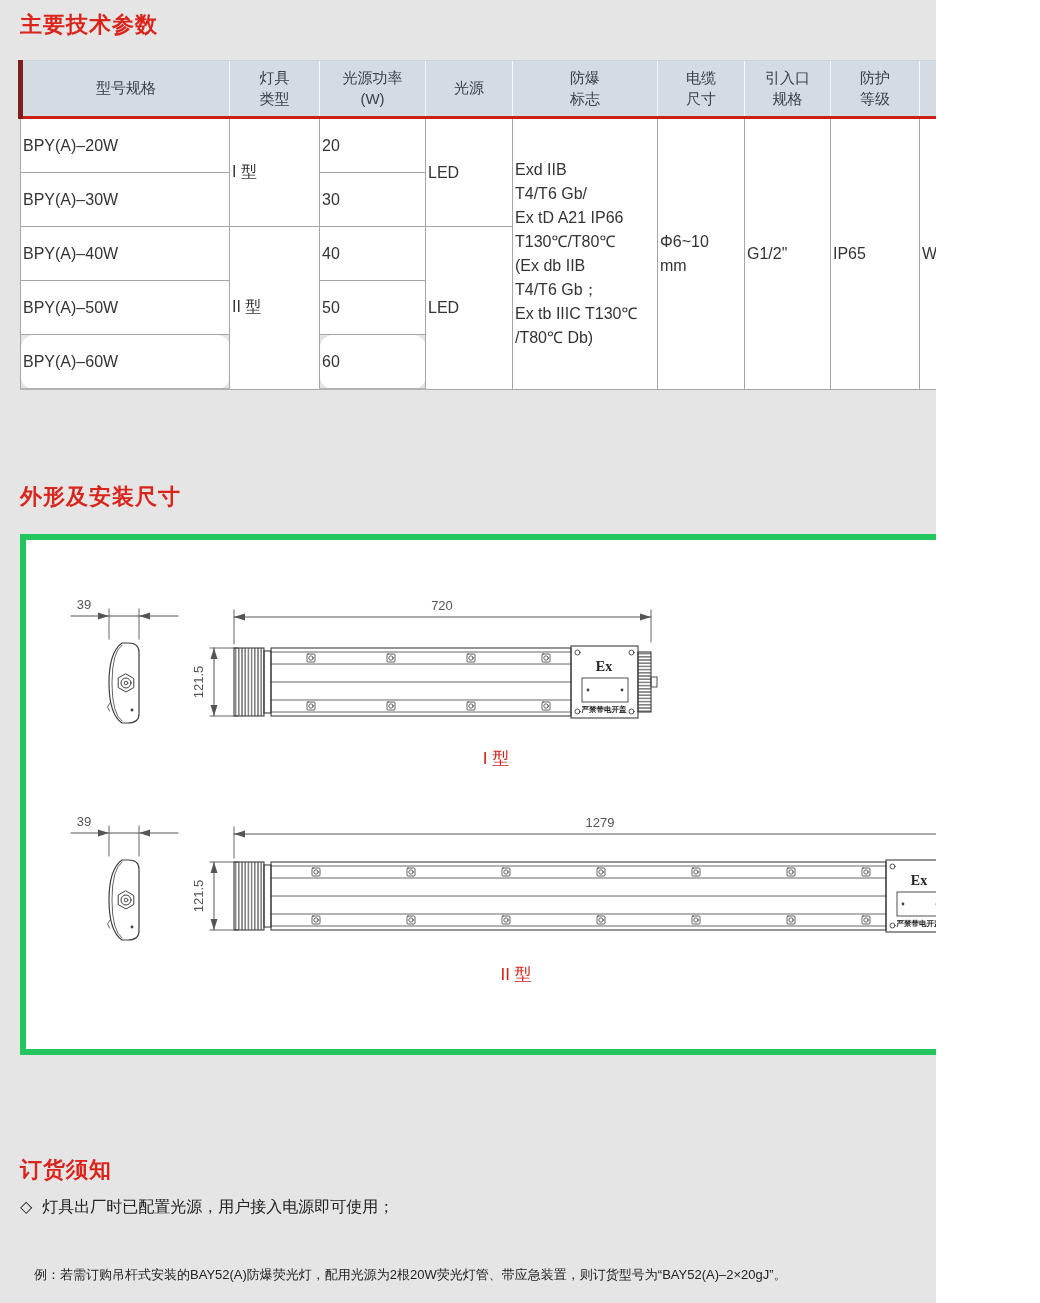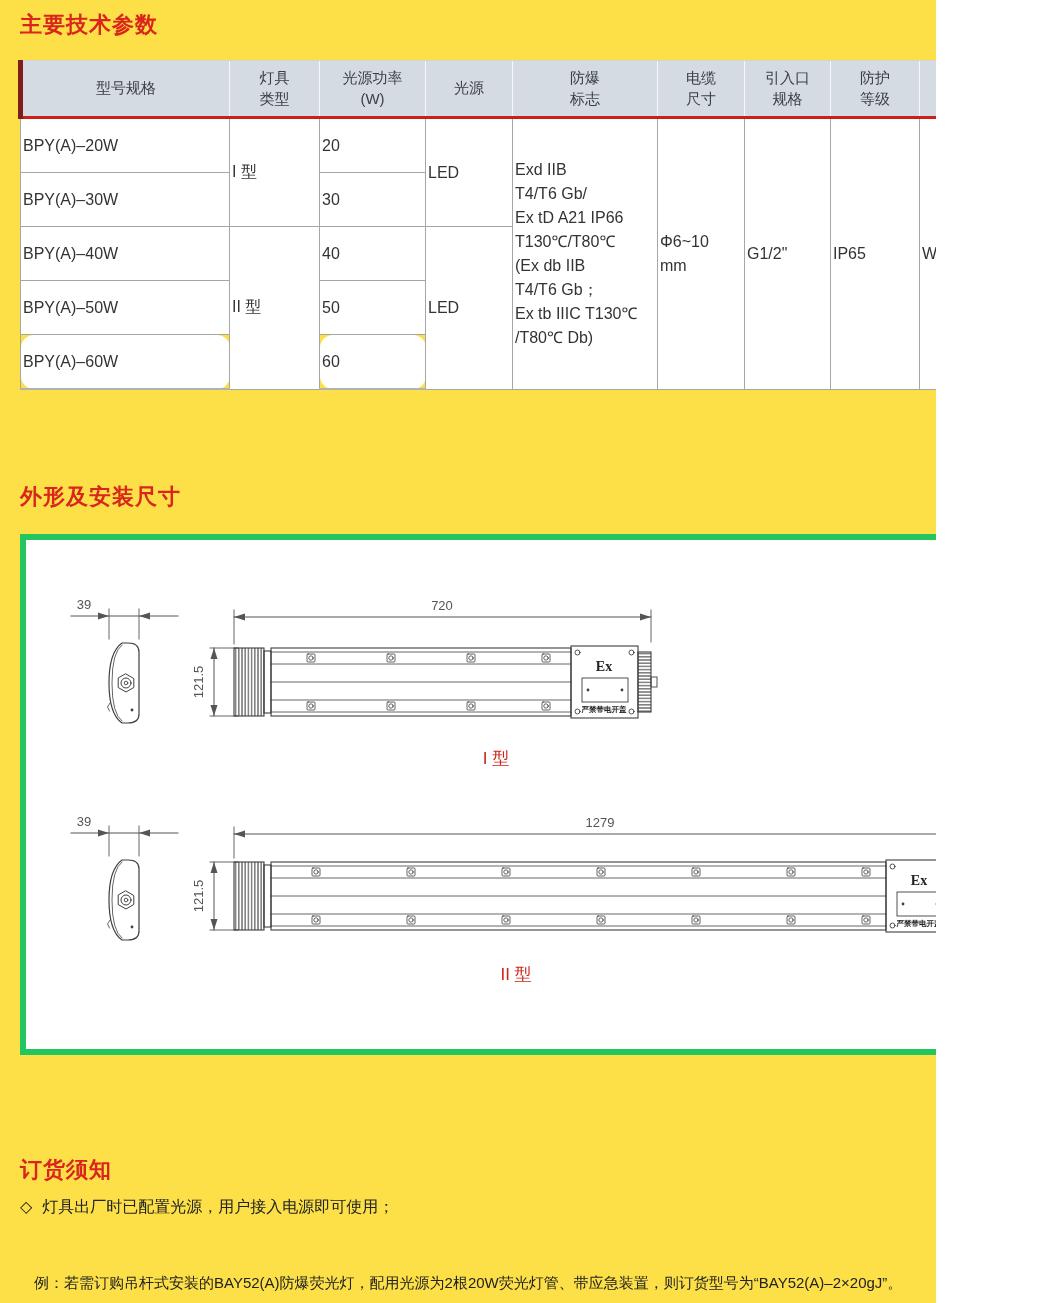--- a/index.html
+++ b/index.html
@@ -1,17 +1,17 @@
 <!DOCTYPE html>
 <html><head>
 <meta charset="utf-8">
 <style>
   html,body{margin:0;padding:0;background:#ffffff;}
   .page{
-    position:relative;width:936px;height:1303px;background:#fde047;
+    position:relative;width:936px;height:1303px;background:#e5e5e5;
     font-family:"Liberation Sans", sans-serif;color:#333;overflow:hidden;text-decoration:underline;
   }
   .sec-title{
     position:absolute;left:20px;margin:0;
     font-size:22px;font-weight:bold;color:#d9251c;letter-spacing:1px;
   }
   #title-tech{top:10px;}
   #title-dims{top:482px;}
   #title-notes{top:1155px;}
 
@@ -46,21 +46,21 @@
   .dim-text{font-size:13px;fill:#555;font-family:"Liberation Sans",sans-serif;}
   .type-label{font-size:17px;fill:#cf2318;font-family:"Liberation Sans",sans-serif;}
   .ex-text{font-size:14px;font-weight:bold;fill:#222;font-family:"Liberation Serif",serif;}
   .warn-text{font-size:7.5px;font-weight:bold;fill:#222;font-family:"Liberation Sans",sans-serif;}
 
   
   .note-item{position:absolute;left:20px;font-size:16px;color:#222;}
   .note-item .bullet{margin-right:10px;}
   #note-0{top:1197px;}
   #note-1{top:1232px;}
-  .note-example{position:absolute;left:34px;top:1266px;font-size:15px;color:#222;margin-top:8px;}
+  .note-example{position:absolute;left:34px;top:1266px;font-size:13px;color:#222;}
 </style>
 </head>
 <body>
 
 <div class="page">
 
   <h2 class="sec-title" id="title-tech">主要技术参数</h2>
 
   <table class="spec">
     <colgroup>

